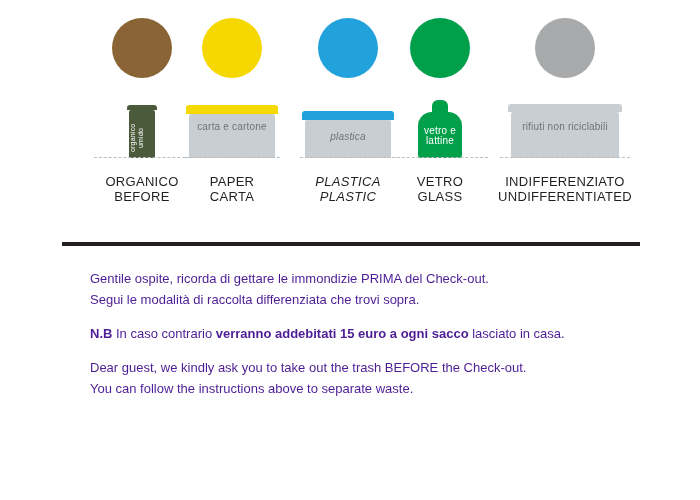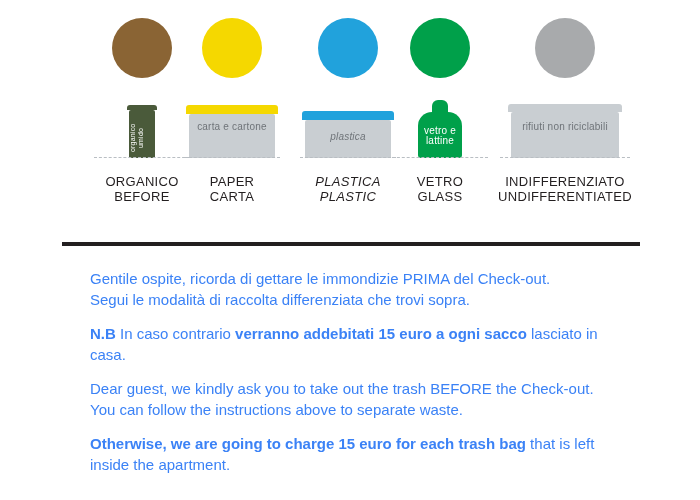--- a/index.html
+++ b/index.html
@@ -183,23 +183,23 @@
     height: 4px;
     background: #231f20;
   }
 
   
   #notice {
     position: absolute;
     left: 90px;
     top: 268px;
     width: 530px;
-    font-size: 15px;
+    font-size: 13px;
     line-height: 21px;
-    color: #3b82f6;
+    color: #4c1d95;
   }
   #notice p { margin: 0; }
   .para-gap { height: 13px; }
   .small-gap { height: 13px; }
   .b { font-weight: bold; }
 </style>
 </head>
 <body>
 
 <div id="waste-panel">
@@ -289,16 +289,13 @@
   <p>Gentile ospite, ricorda di gettare le immondizie PRIMA del Check-out.</p>
   <p>Segui le modalità di raccolta differenziata che trovi sopra.</p>
   <div class="small-gap"></div>
   <p>
     <span class="b">N.B</span><span> In caso contrario </span><span class="b">verranno addebitati 15 euro a ogni sacco</span><span> lasciato in casa.</span>
   </p>
   <div class="para-gap"></div>
   <p>Dear guest, we kindly ask you to take out the trash BEFORE the Check-out.</p>
   <p>You can follow the instructions above to separate waste.</p>
   <div class="small-gap"></div>
-  <p>
-    <span class="b">Otherwise, we are going to charge 15 euro for each trash bag</span><span> that is left inside the apartment.</span>
-  </p>
 </div>
 
 </body></html>

